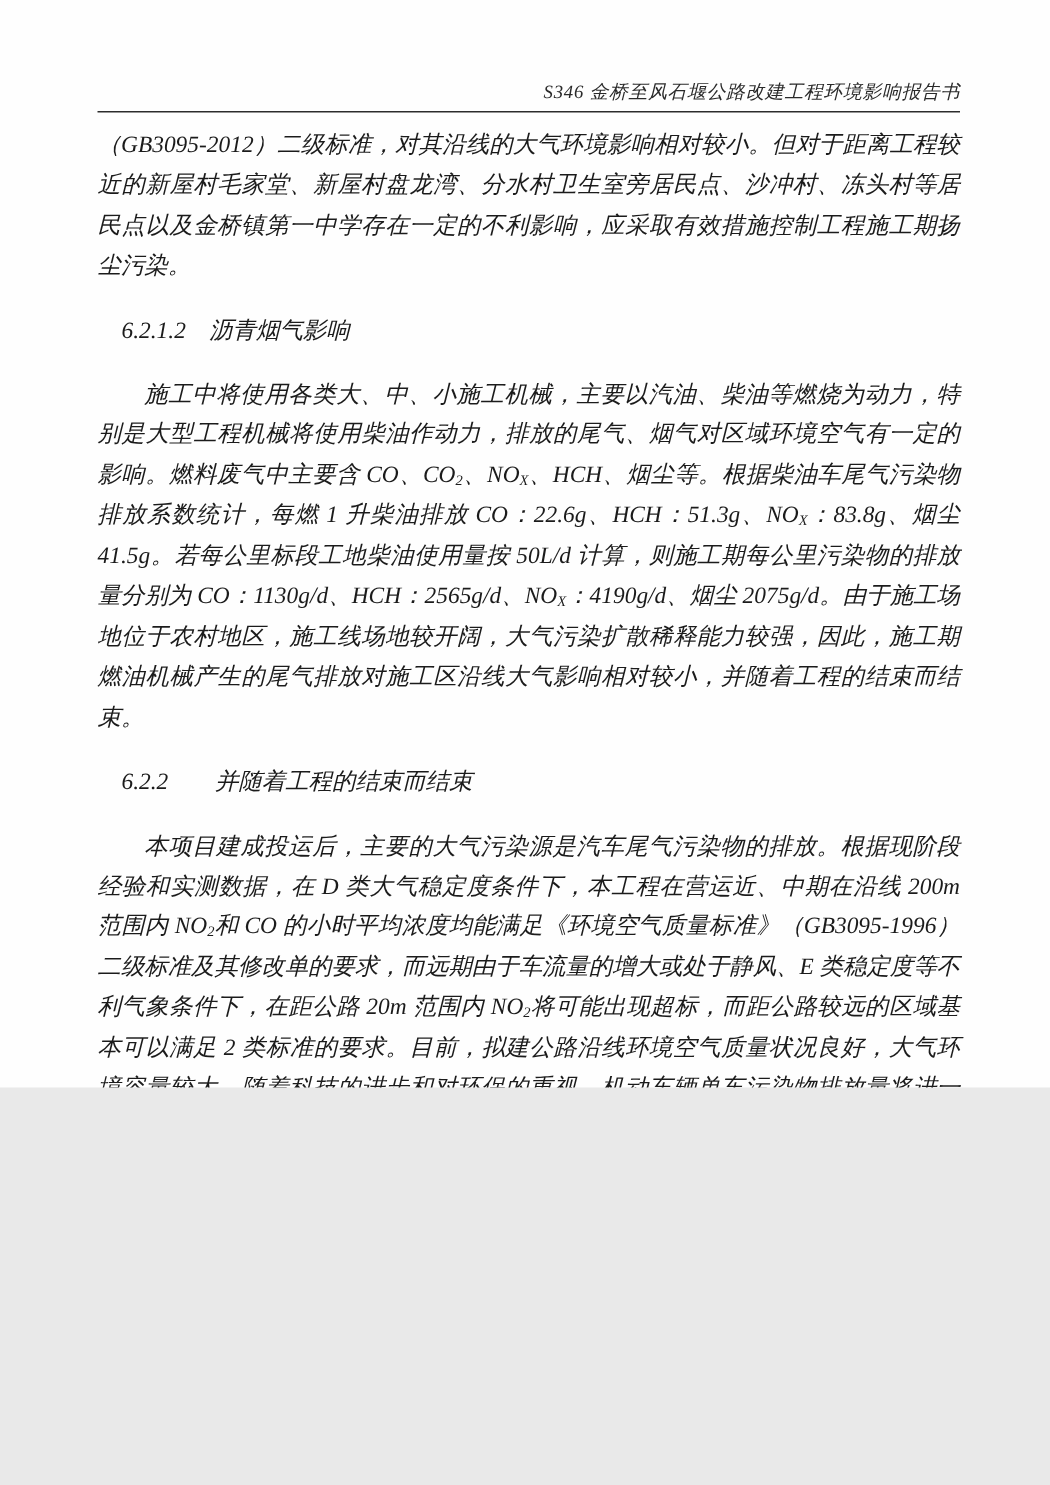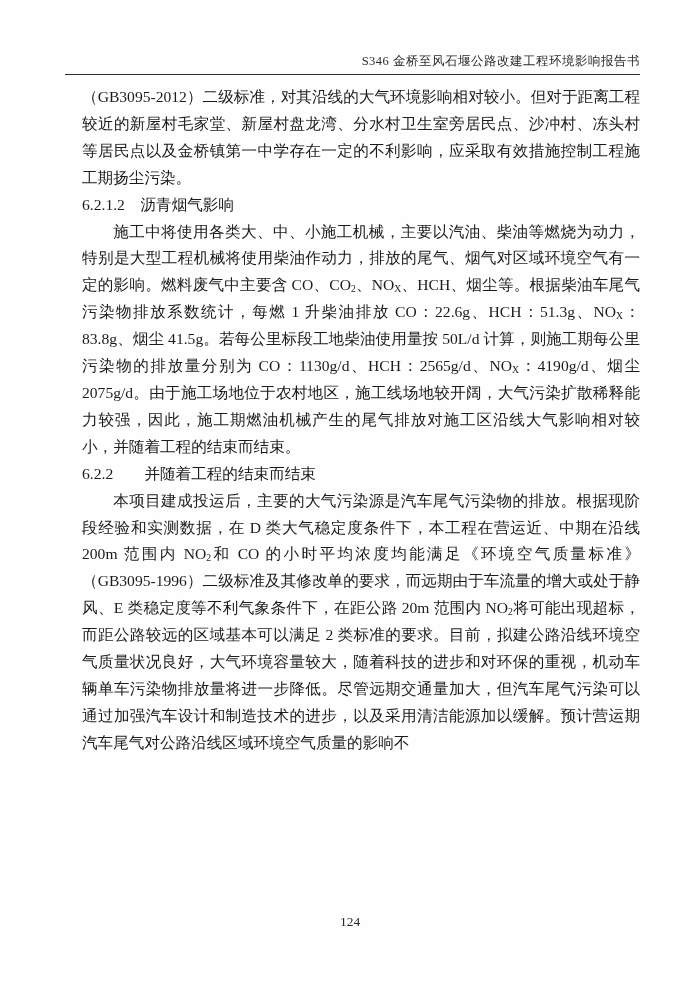--- a/index.html
+++ b/index.html
@@ -4,52 +4,53 @@
 <style>
   * { box-sizing: border-box; }
   html, body { margin: 0; padding: 0; }
   body {
     width: 700px; height: 990px;
     background: #e9e9e9;
     font-family: "Liberation Serif", "DejaVu Serif", serif;
   }
   .page {
     position: relative;
-    width: 700px; height: 990px;
+    width: 700px; height: 725px;
     background: #fefefe;
     color: #1b1b1b;
     overflow: hidden;
+    font-style: italic;
   }
   .header {
     position: absolute;
     top: 53px; left: 65px; right: 60px;
     text-align: right;
     font-size: 12.5px;
     line-height: 16px;
     color: #2a2a2a;
     letter-spacing: 0.5px;
   }
   .header-rule {
     position: absolute;
     top: 74px; left: 65px; right: 60px;
     height: 0;
     border-top: 1.6px solid #2c2c2c;
   }
   .body-text {
     position: absolute;
-    top: 84px; left: 82px; right: 60px;
+    top: 84px; left: 65px; right: 60px;
     font-size: 15.6px;
     line-height: 26.9px;
     text-align: justify;
     color: #1b1b1b;
   }
   .para { margin: 0; text-indent: 2em; }
   .para.no-indent { text-indent: 0; }
   .heading {
-    margin: 0;
+    margin: 16px;
     font-size: 15.6px;
     font-weight: normal;
     line-height: 26.9px;
     white-space: pre-wrap;
   }
   sub {
     font-size: 0.62em;
     line-height: 0;
     vertical-align: -0.22em;
   }

